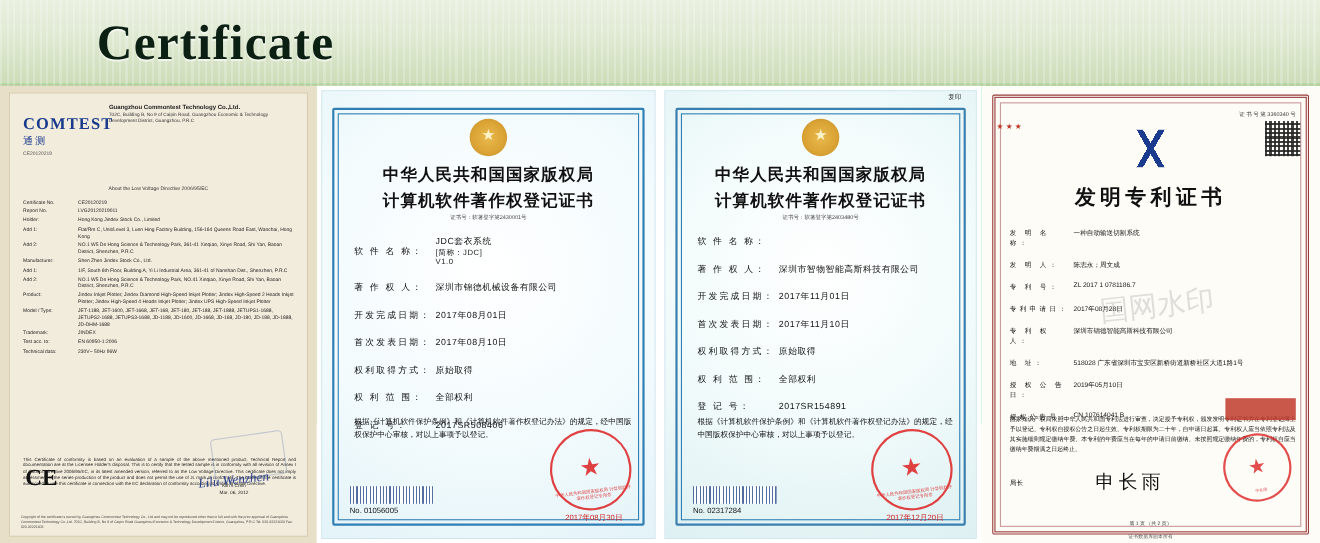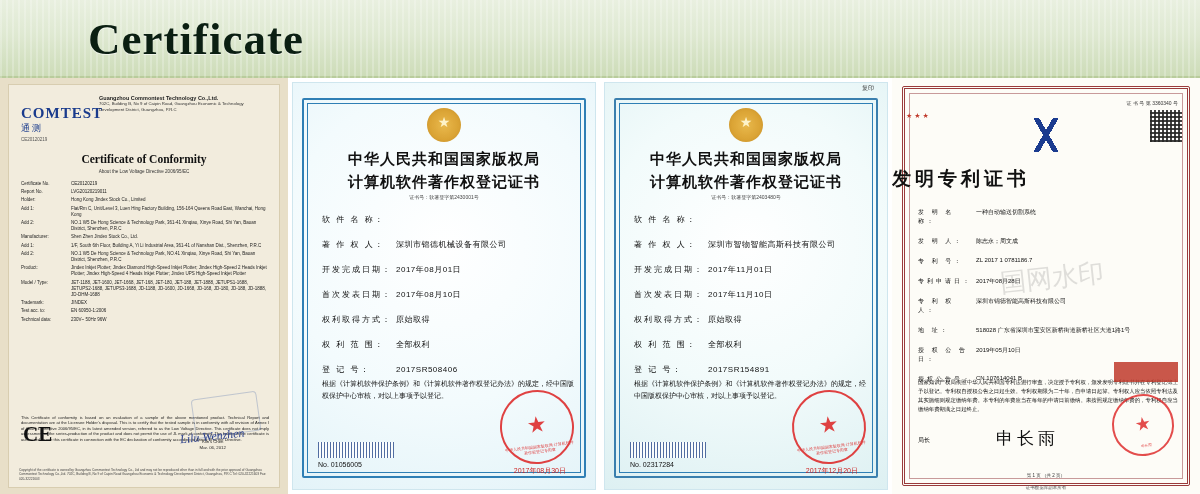--- a/index.html
+++ b/index.html
@@ -161,21 +161,21 @@
     background-blend-mode:multiply; opacity:.85; }
   .c4-logo { position:absolute; left:50%; top:40px; transform:translateX(-50%); text-align:center; }
   .c4-logo .swoosh {
     width:54px; height:34px; margin:0 auto;
     background:
       linear-gradient(120deg, transparent 46%, #1b3b8f 46% 54%, transparent 54%),
       linear-gradient(60deg, transparent 46%, #1b3b8f 46% 54%, transparent 54%);
   }
   .c4-stars { position:absolute; left:14px; top:34px; color:#c0392b; font-size:7px; letter-spacing:2px; line-height:8px; }
   .c4-title {
-    position:absolute; left:0; right:0; top:88px; text-align:left;
+    position:absolute; left:0; right:0; top:88px; text-align:center;
     font-family:Liberation Mono, monospace; font-weight:bold;
     font-size:19px; color:#111; letter-spacing:4px;
   }
   .c4-rows { position:absolute; left:26px; right:22px; top:130px; }
   .c4-row { display:flex; font-size:6px; color:#111; margin-bottom:11px; }
   .c4-row .k { width:58px; flex:none; letter-spacing:3px; }
   .c4-row .v { flex:1; }
   .c4-para { position:absolute; left:26px; right:22px; top:300px; font-size:5.4px; color:#111; line-height:9px; text-align:justify; }
   .c4-sign { position:absolute; left:26px; bottom:48px; font-size:6px; color:#111; line-height:11px; }
   .c4-name { position:absolute; left:104px; bottom:44px; font-family:"Liberation Serif",serif; font-size:17px; color:#111; letter-spacing:4px; }
@@ -209,21 +209,20 @@
       <div class="c1-inner">
         <div class="c1-logo">
           <div class="mark">COMTEST</div>
           <div class="cn">通测</div>
           <div class="num">CE20120219</div>
         </div>
         <div class="c1-co">
           <div class="nm">Guangzhou Commontest Technology Co.,Ltd.</div>
           <div class="ad">702C, Building B, No 9 of Caipin Road, Guangzhou Economic &amp; Technology Development District, Guangzhou, P.R.C</div>
         </div>
-        <div class="c1-title">Certificate of Conformity</div>
         <div class="c1-sub">About the Low Voltage Directive 2006/95/EC</div>
 
         <div class="c1-rows">
           <div class="c1-row">
               <div class="k">Certificate No.</div>
               <div class="v">CE20120219</div>
             </div>
           <div class="c1-row">
               <div class="k">Report No.</div>
               <div class="v">LVG20120219011</div>
@@ -291,20 +290,25 @@
       <div class="cn-frame"></div>
       <div class="cn-topnote"></div>
       <div class="cn-emblem"></div>
       <div class="cn-h1">中华人民共和国国家版权局</div>
       <div class="cn-h2">计算机软件著作权登记证书</div>
       <div class="cn-certno">证书号：软著登字第2430001号</div>
 
       <div class="cn-fields">
         <div class="cn-field">
           <div class="k">软 件 名 称：</div>
+          <div class="v">
+            <span>JDC套衣系统</span>
+            <span class="sm">[简称：JDC]</span>
+            <span class="sm">V1.0</span>
+          </div>
         </div>
         <div class="cn-field">
             <div class="k">著 作 权 人：</div>
             <div class="v">深圳市锦德机械设备有限公司</div>
           </div>
         <div class="cn-field">
             <div class="k">开发完成日期：</div>
             <div class="v">2017年08月01日</div>
           </div>
         <div class="cn-field">

